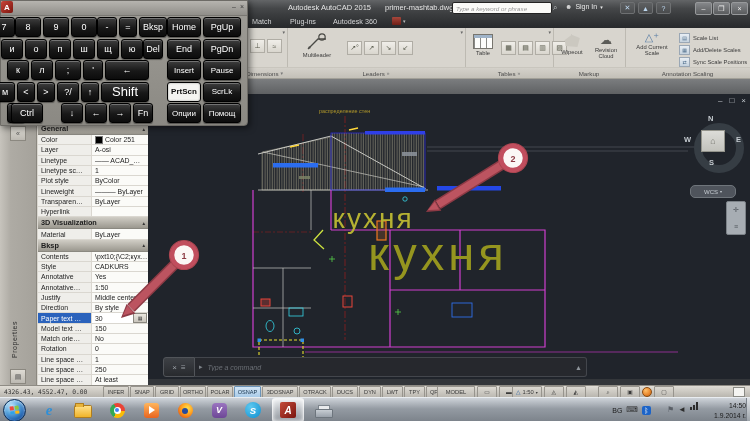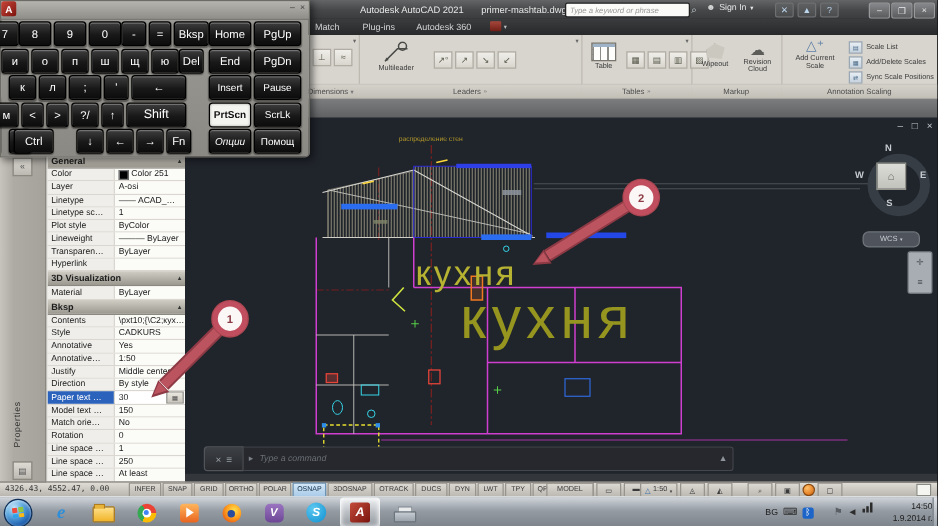--- a/index.html
+++ b/index.html
@@ -196,21 +196,21 @@
   .tr-bars i{position:absolute;bottom:0;width:2px;background:#2c2c2c;}
   .clock{position:absolute;right:4px;top:3px;text-align:right;font-size:6.8px;color:#1b1b1b;line-height:1.4;}
   .showdesk{position:absolute;right:0;top:0;width:3px;height:24px;background:linear-gradient(#dfe3e7,#9aa1a8);border-left:1px solid #7b828a;}
 </style>
 </head>
 <body>
 
 <div id="screen">
 
   <div class="titlebar">
-    <span class="tb-title"><span>Autodesk AutoCAD 2021</span><span class="doc">primer-mashtab.dwg</span></span>
+    <span class="tb-title"><span>Autodesk AutoCAD 2015</span><span class="doc">primer-mashtab.dwg</span></span>
     <span class="searchbox">
       <input placeholder="Type a keyword or phrase" style="">
     </span>
     <span class="binoc">⌕</span>
     <span class="signin">
       <span class="person">☻</span>
       <span>Sign In</span>
       <span style="font-size:5px">▾</span>
     </span>
     <span class="tb-chips">
@@ -626,30 +626,30 @@
         <div class="kb-key" style="left: 54px; top: 43px; width: 24px;">;</div>
         <div class="kb-key" style="left: 82px; top: 43px; width: 18px;">'</div>
         <div class="kb-key" style="left: 104px; top: 43px; width: 42px;">←</div>
         <div class="kb-key" style="left: 166px; top: 43px; width: 32px; font-size: 8px;">Insert</div>
         <div class="kb-key" style="left: 202px; top: 43px; width: 36px; font-size: 8px;">Pause</div>
         <div class="kb-key" style="left: -6px; top: 64.5px; width: 18px;">м</div>
         <div class="kb-key" style="left: 16px; top: 64.5px; width: 16px;">&lt;</div>
         <div class="kb-key" style="left: 36px; top: 64.5px; width: 16px;">&gt;</div>
         <div class="kb-key" style="left: 56px; top: 64.5px; width: 20px;">?/</div>
         <div class="kb-key" style="left: 80px; top: 64.5px; width: 16px;">↑</div>
-        <div class="kb-key" style="left: 100px; top: 64.5px; width: 46px; font-size: 10px;">Shift</div>
+        <div class="kb-key" style="left: 100px; top: 64.5px; width: 46px; font-size: 13px;">Shift</div>
         <div class="kb-key pressed" style="left: 166px; top: 64.5px; width: 32px; font-size: 8px;">PrtScn</div>
         <div class="kb-key" style="left: 202px; top: 64.5px; width: 36px; font-size: 8px;">ScrLk</div>
         <div class="kb-key" style="left: 6px; top: 86px; width: 16px;">▤</div>
         <div class="kb-key" style="left: 10px; top: 86px; width: 30px;">Ctrl</div>
         <div class="kb-key" style="left: 60px; top: 86px; width: 20px;">↓</div>
         <div class="kb-key" style="left: 84px; top: 86px; width: 20px;">←</div>
         <div class="kb-key" style="left: 108px; top: 86px; width: 20px;">→</div>
         <div class="kb-key" style="left: 132px; top: 86px; width: 18px;">Fn</div>
-        <div class="kb-key" style="left: 166px; top: 86px; width: 32px; font-size: 8px; font-style: italic;">Опции</div>
+        <div class="kb-key" style="left: 166px; top: 86px; width: 32px; font-size: 8px;">Опции</div>
         <div class="kb-key" style="left: 202px; top: 86px; width: 36px; font-size: 8px;">Помощ</div>
       </div>
   </div>
   <div class="logoA">A</div>
 
   <svg class="arrows" width="750" height="421">
     <g>
       <line x1="179" y1="260" x2="131" y2="308" stroke="#8d3a45" stroke-width="10.5"></line>
       <line x1="179" y1="260" x2="131" y2="308" stroke="#bc5460" stroke-width="7.5"></line>
       <polygon points="121,318 135.4,313.5 126.6,304.1" fill="#8d3a45"></polygon>

